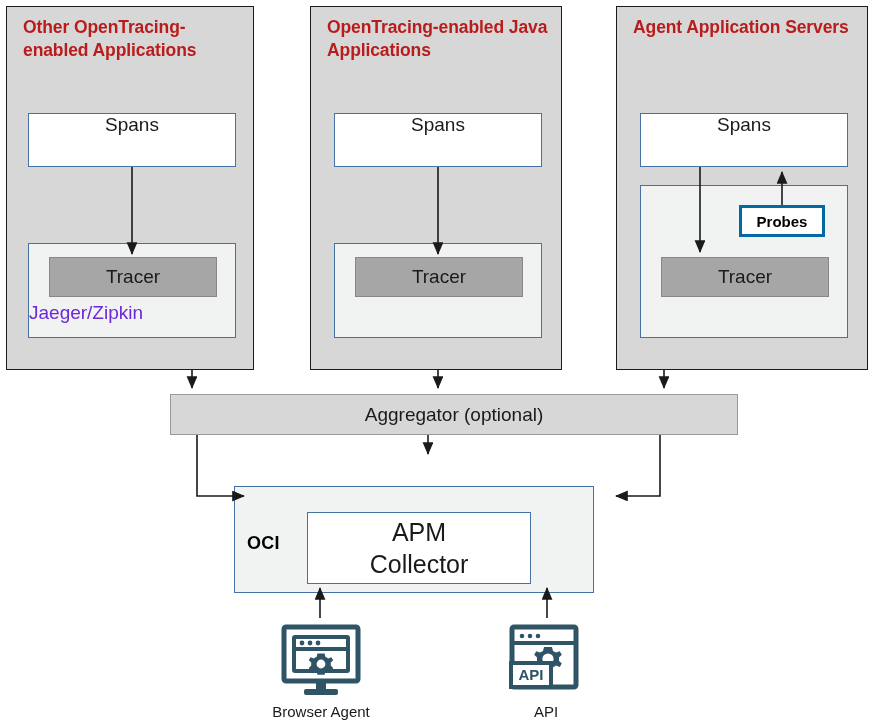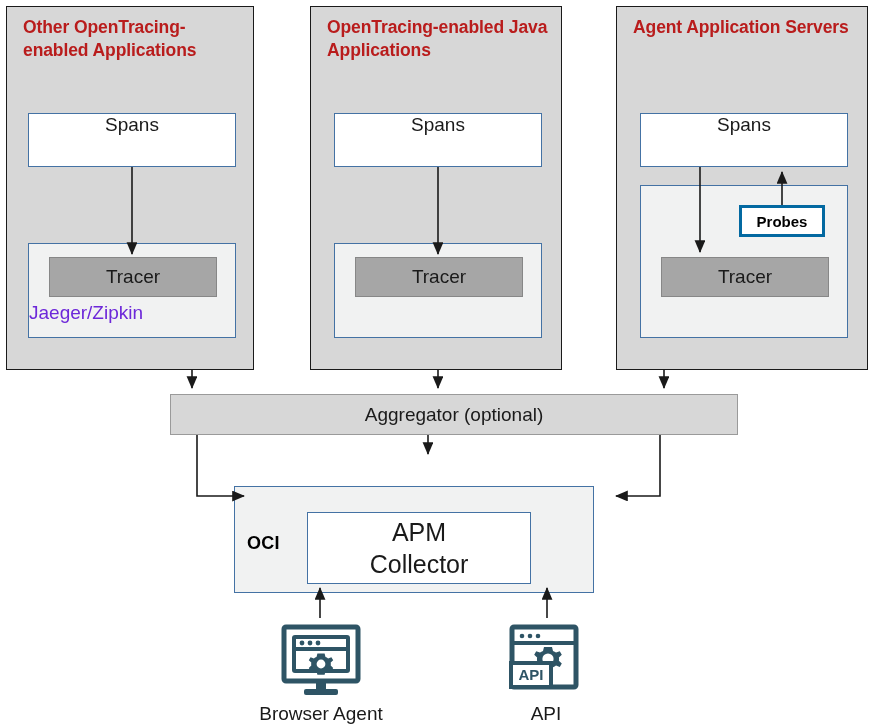--- a/index.html
+++ b/index.html
@@ -122,21 +122,21 @@
     justify-content: center;
     font-size: 25px;
     line-height: 1.3;
     color: #1a1a1a;
   }
 
   
   .icon-label {
     position: absolute;
     text-align: center;
-    font-size: 19px;
+    font-size: 15px;
     color: #1a1a1a;
     white-space: nowrap;
   }
 
   
   #wires {
     position: absolute;
     left: 0; top: 0;
     width: 874px;
     height: 724px;

